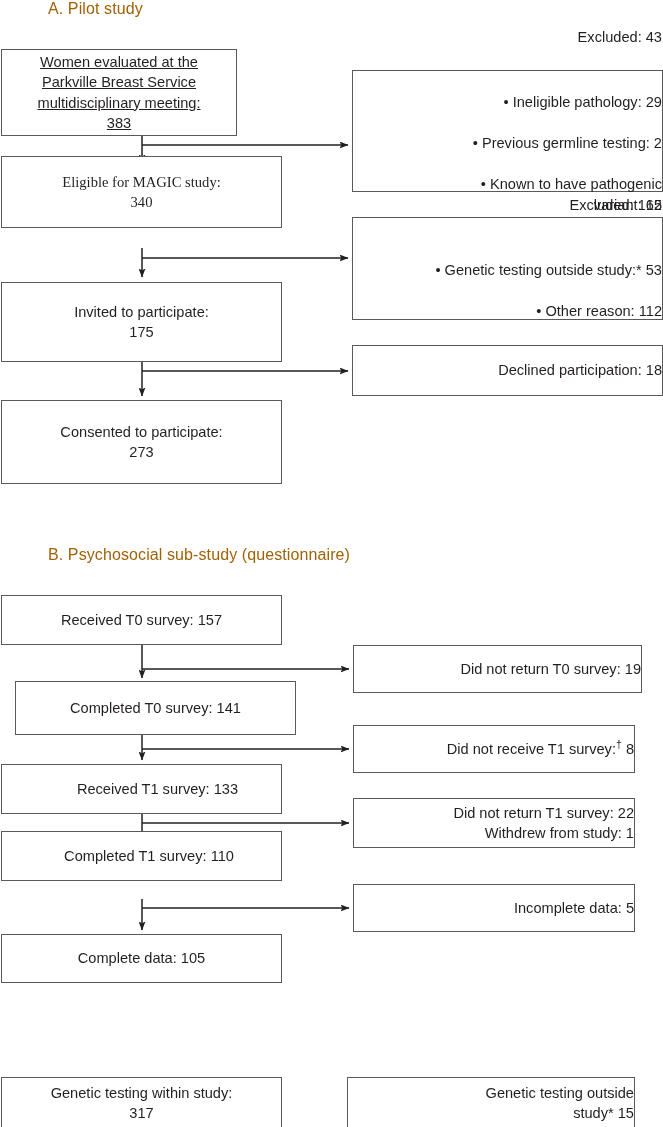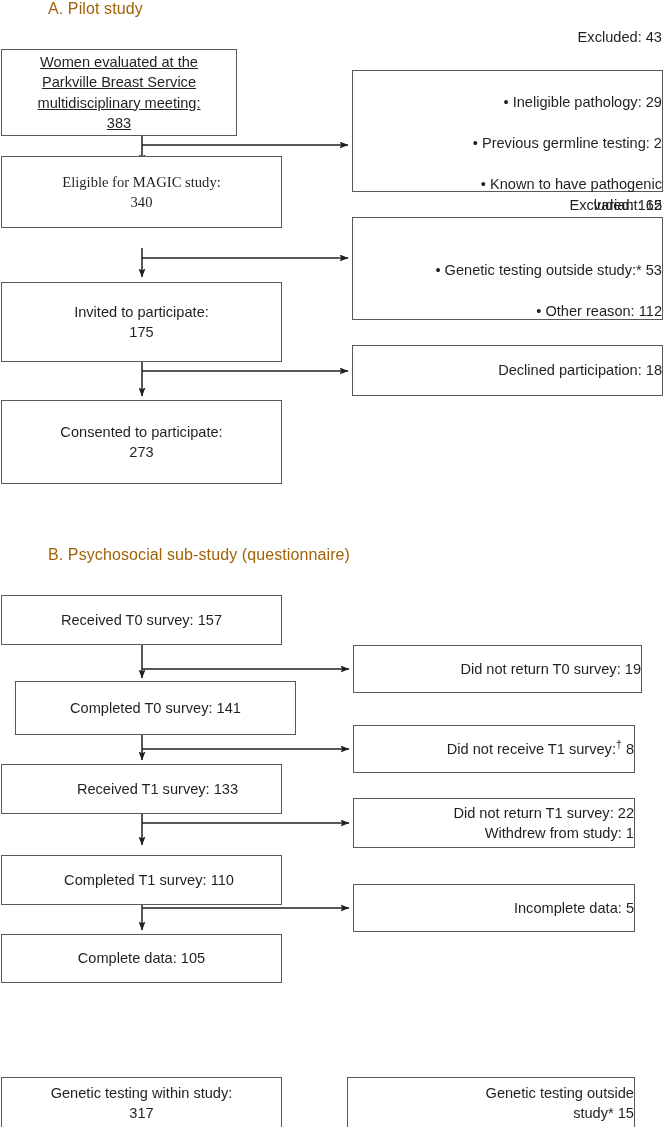--- a/index.html
+++ b/index.html
@@ -196,21 +196,21 @@
 
   <div class="node center" style="left:1px; top:764px; width:281px; height:50px;padding-left:32px;">
     <span class="txt">Received T1 survey: 133</span>
   </div>
 
   <div class="node left" style="left:353px; top:798px; width:282px; height:50px;">
     <span class="txt">Did not return T1 survey: 22
 Withdrew from study: 1</span>
   </div>
 
-  <div class="node center" style="left:1px; top:855px; width:281px; height:50px;padding-left:15px;">
+  <div class="node center" style="left:1px; top:831px; width:281px; height:50px;padding-left:15px;">
     <span class="txt">Completed T1 survey: 110</span>
   </div>
 
   <div class="node left" style="left:353px; top:884px; width:282px; height:48px;">
     <span class="txt">Incomplete data: 5</span>
   </div>
 
   <div class="node center" style="left:1px; top:934px; width:281px; height:49px;">
     <span class="txt">Complete data: 105</span>
   </div>

